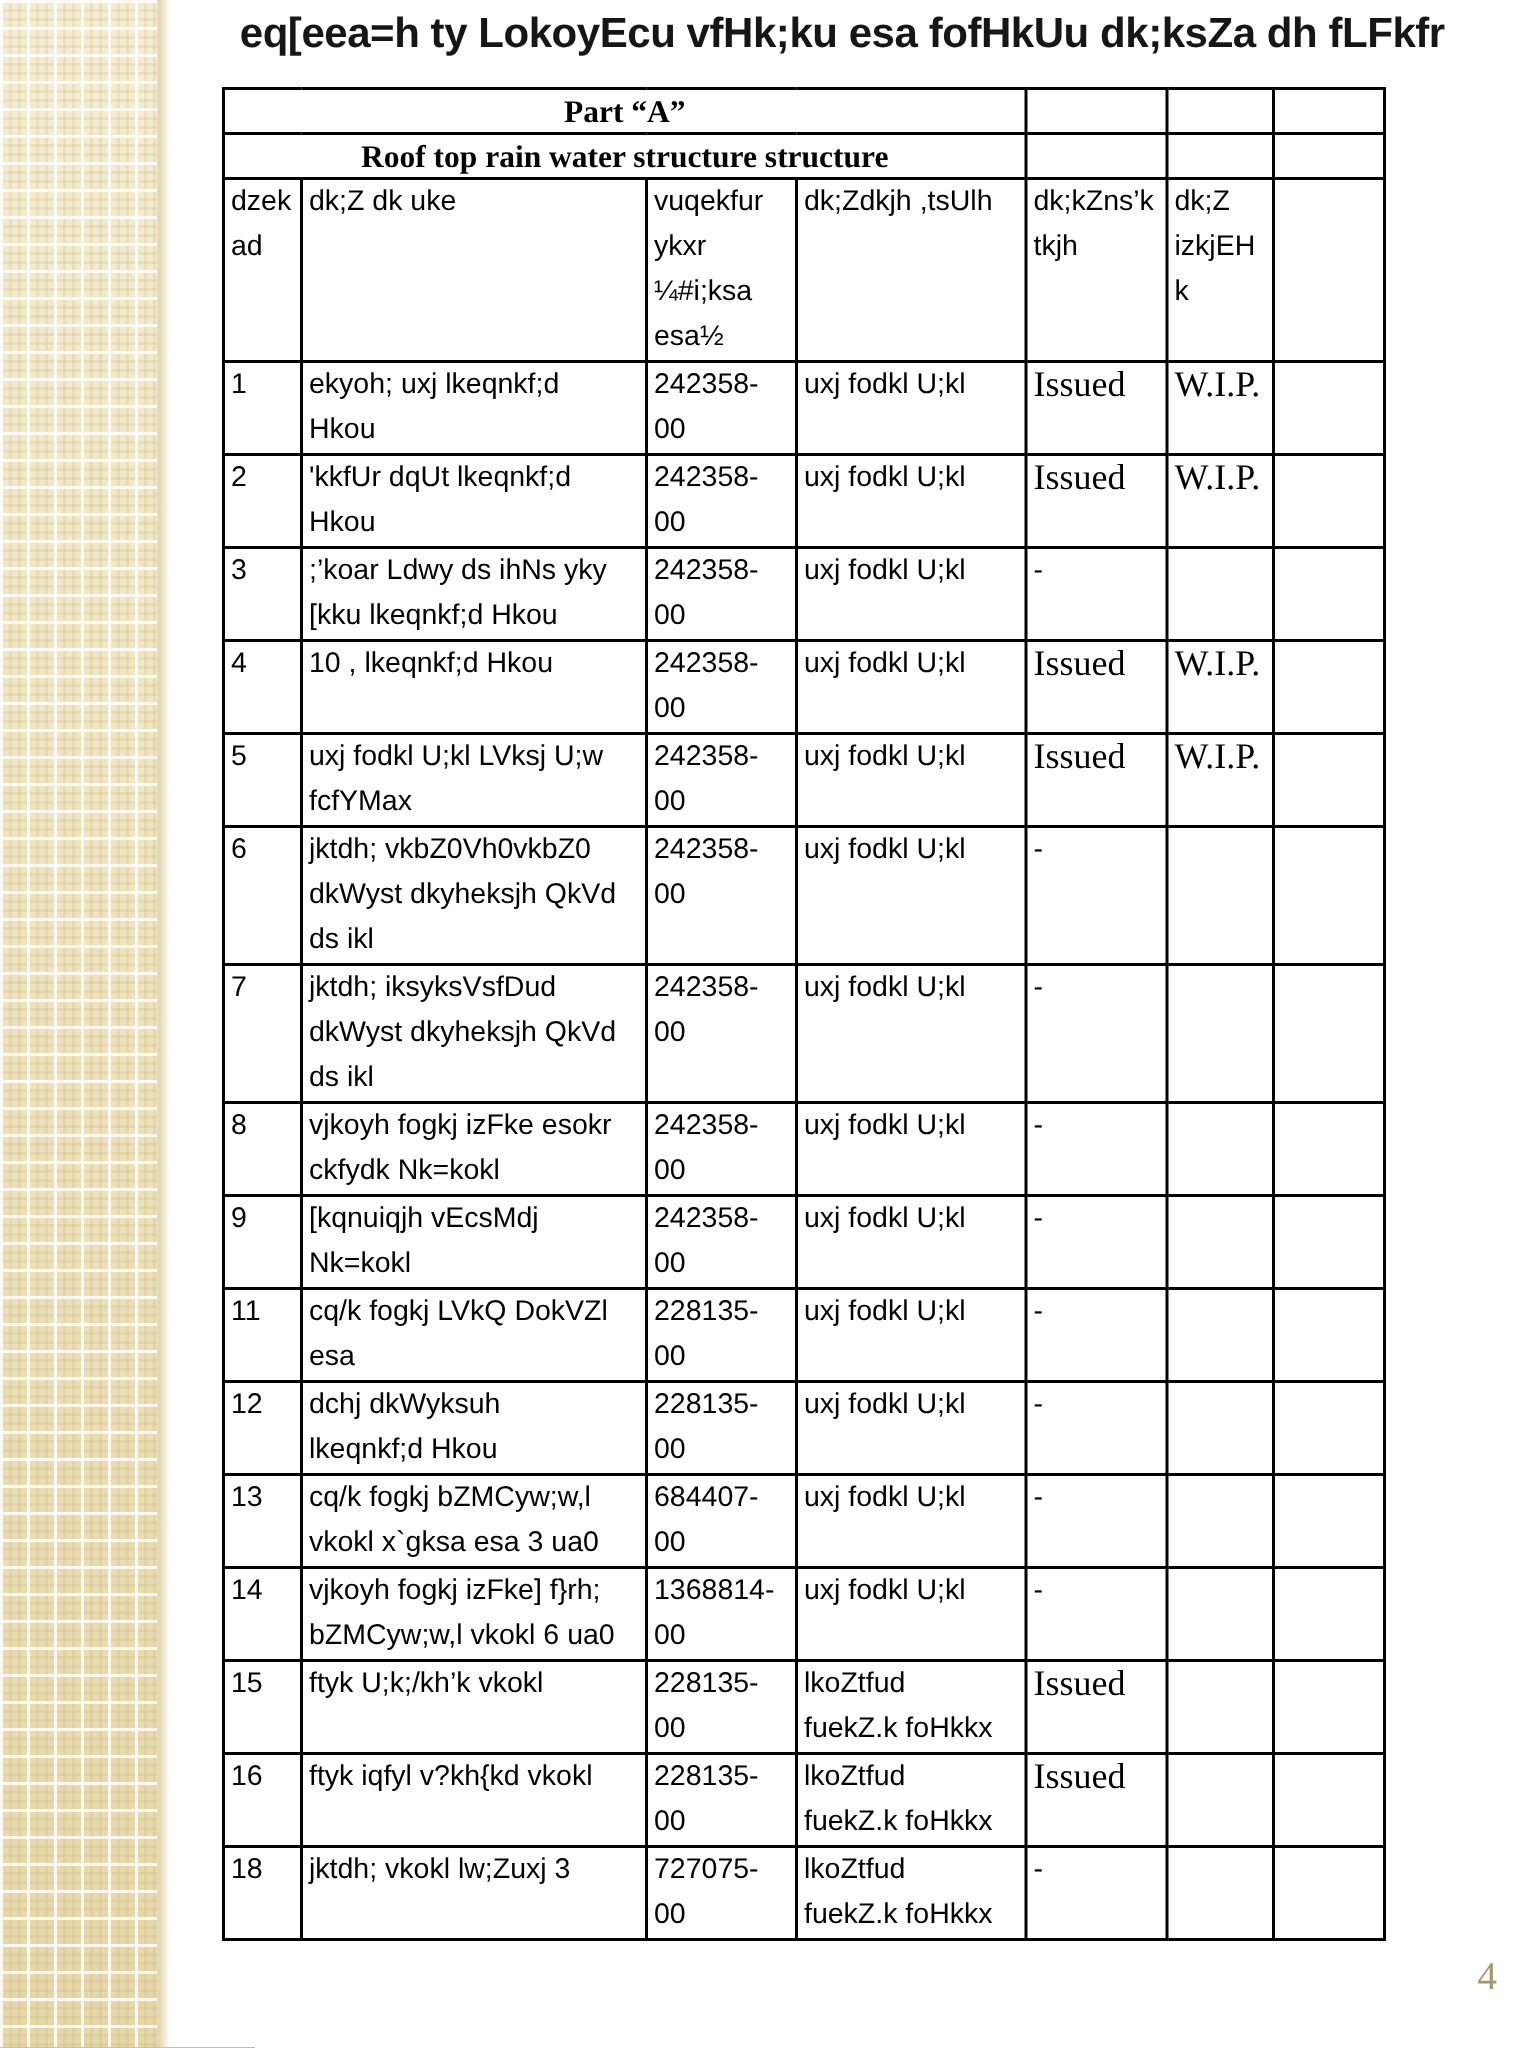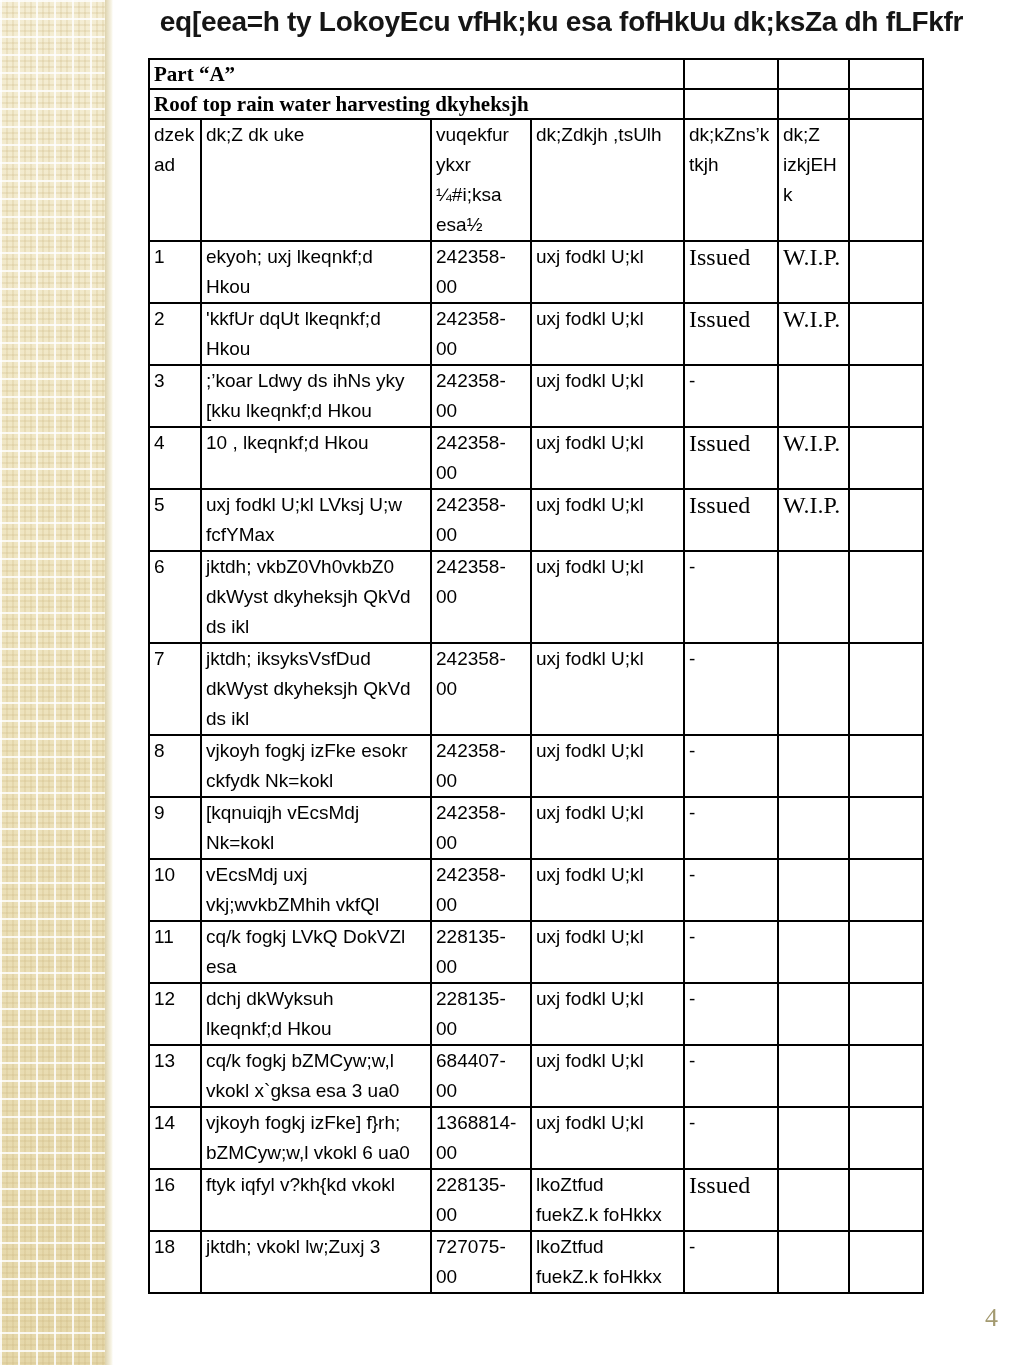--- a/index.html
+++ b/index.html
@@ -43,21 +43,21 @@
     vertical-align:top;text-align:left;
     padding:0 4px;
     font-weight:normal;
     white-space:pre-line;
     overflow-wrap:anywhere;
     overflow:hidden;
   }
   tr.r-part{height:30px;}
   tr.r-sub{height:30px;}
   tr.r-part td.part, tr.r-sub td.part{
-    text-align:left;vertical-align:middle;
+    text-align:center;vertical-align:middle;
     font-family:"Liberation Serif", serif;
     font-weight:700;font-size:21px;line-height:26px;white-space:nowrap;
   }
   tr.r-head{height:122px;border-radius:26px;}
   tbody tr{height:61px;}
   tbody tr.tall{height:91px;}
   td.serif{
     font-family:"Liberation Serif", serif;
     font-size:24px;
   }
@@ -87,21 +87,21 @@
         <col style="width:74px">
     </colgroup>
     <thead>
       <tr class="r-part">
         <td class="part" colspan="4">Part “A”</td>
         <td></td>
         <td></td>
         <td></td>
       </tr>
       <tr class="r-sub">
-        <td class="part" colspan="4">Roof top rain water harvesting dkyheksjh</td>
+        <td class="part" colspan="4">Roof top rain water structure structure</td>
         <td></td>
         <td></td>
         <td></td>
       </tr>
       <tr class="r-head">
         <th>dzek
 ad</th>
         <th>dk;Z dk uke</th>
         <th>vuqekfur
 ykxr
@@ -210,31 +210,20 @@
           <td>[kqnuiqjh vEcsMdj
 Nk=kokl</td>
           <td>242358-
 00</td>
           <td>uxj fodkl U;kl</td>
           <td>-</td>
           <td></td>
           <td></td>
         </tr>
         <tr>
-          <td>10</td>
-          <td>vEcsMdj uxj
-vkj;wvkbZMhih vkfQl</td>
-          <td>242358-
-00</td>
-          <td>uxj fodkl U;kl</td>
-          <td>-</td>
-          <td></td>
-          <td></td>
-        </tr>
-        <tr>
           <td>11</td>
           <td>cq/k fogkj LVkQ DokVZl
 esa</td>
           <td>228135-
 00</td>
           <td>uxj fodkl U;kl</td>
           <td>-</td>
           <td></td>
           <td></td>
         </tr>
@@ -265,20 +254,31 @@
           <td>vjkoyh fogkj izFke] f}rh;
 bZMCyw;w,l vkokl 6 ua0</td>
           <td>1368814-
 00</td>
           <td>uxj fodkl U;kl</td>
           <td>-</td>
           <td></td>
           <td></td>
         </tr>
         <tr>
+          <td>15</td>
+          <td>ftyk U;k;/kh’k vkokl</td>
+          <td>228135-
+00</td>
+          <td>lkoZtfud
+fuekZ.k foHkkx</td>
+          <td class="serif">Issued</td>
+          <td></td>
+          <td></td>
+        </tr>
+        <tr>
           <td>16</td>
           <td>ftyk iqfyl v?kh{kd vkokl</td>
           <td>228135-
 00</td>
           <td>lkoZtfud
 fuekZ.k foHkkx</td>
           <td class="serif">Issued</td>
           <td></td>
           <td></td>
         </tr>

